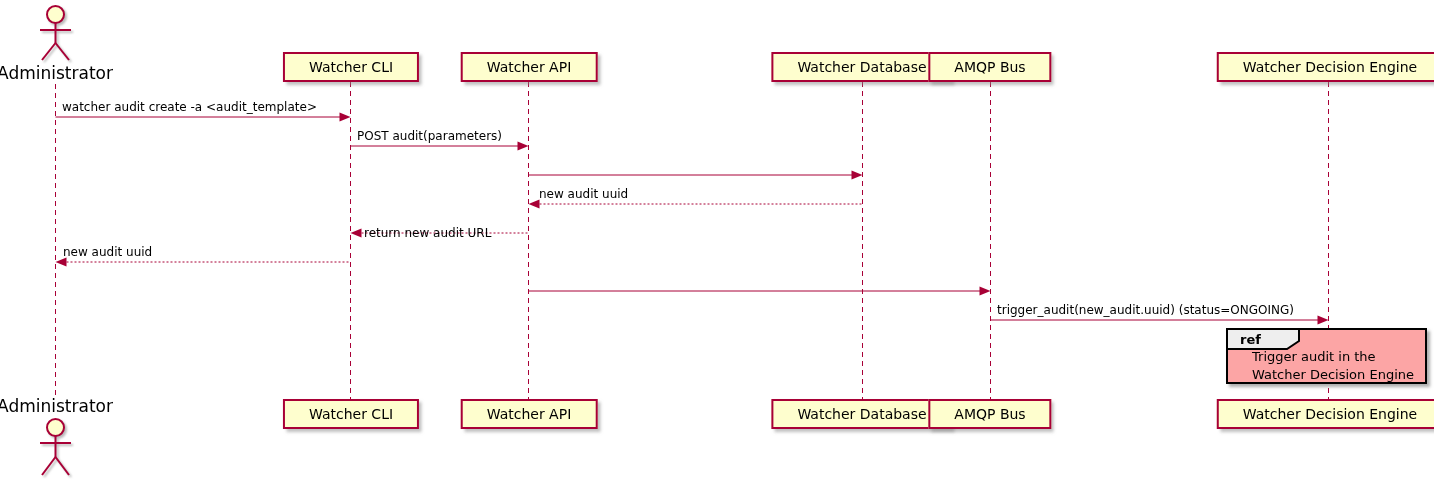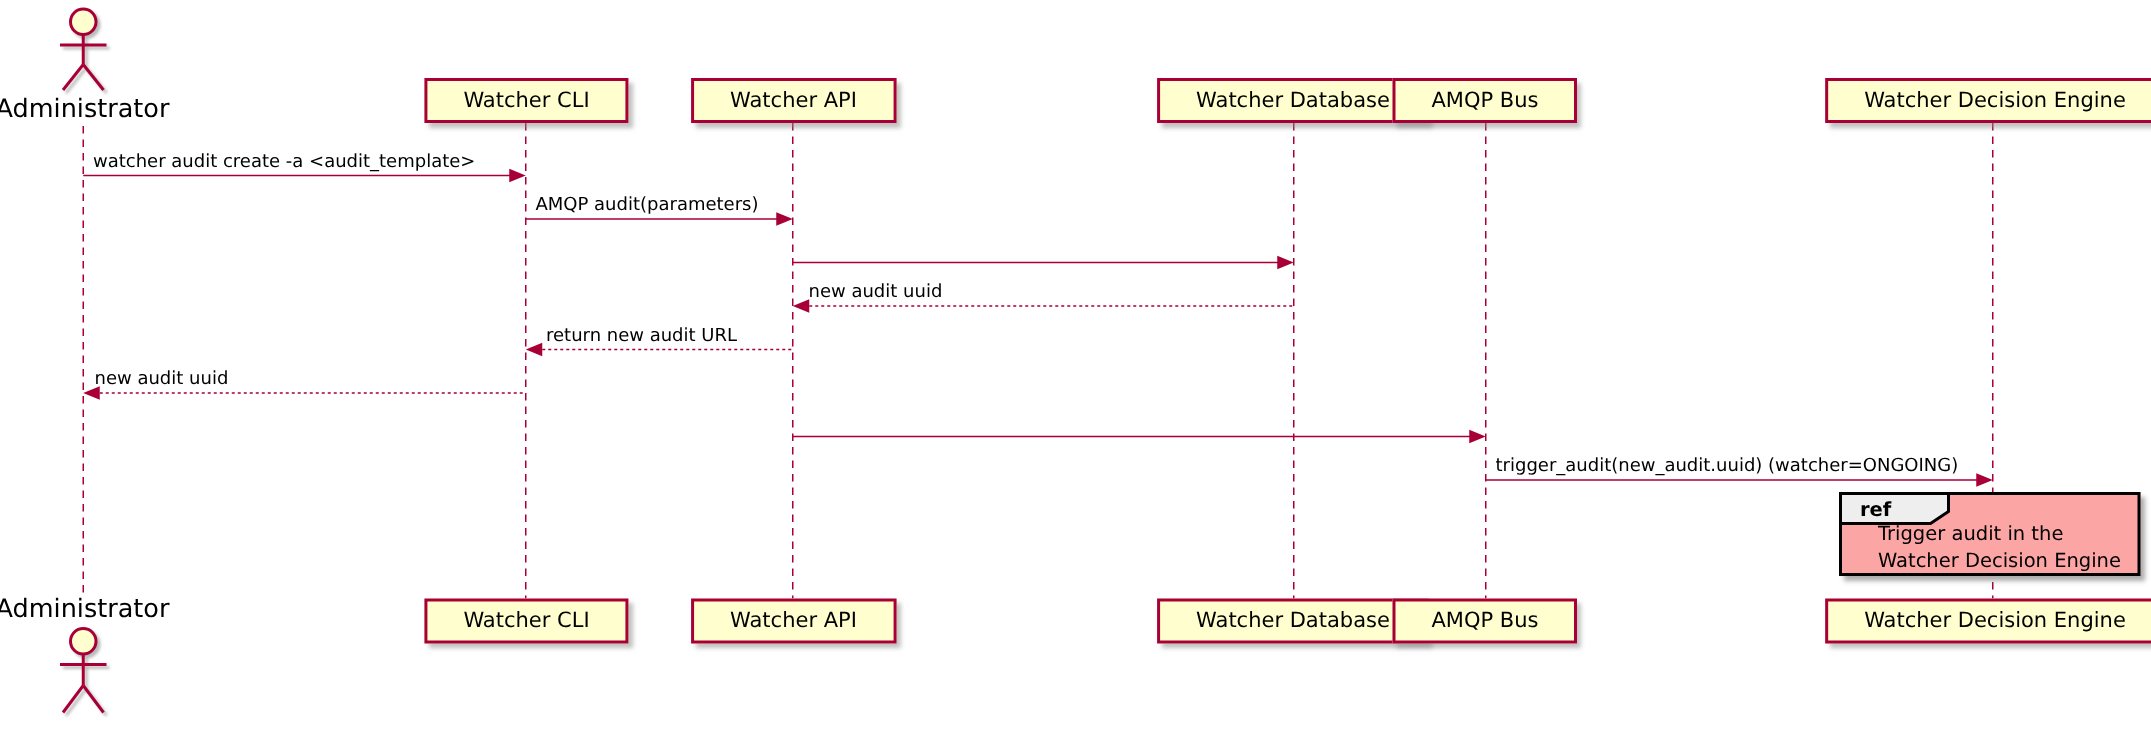--- a/index.html
+++ b/index.html
@@ -127,25 +127,25 @@
     <span>Watcher Database</span>
   </div>
   <div class="pbox" style="left:990px;top:52px">
     <span>AMQP Bus</span>
   </div>
   <div class="pbox" style="left:1330px;top:52px">
     <span>Watcher Decision Engine</span>
   </div>
 
   <div class="msg" style="left:62px;top:100px">watcher audit create -a &lt;audit_template&gt;</div>
-  <div class="msg" style="left:357px;top:129px">AMQP audit(parameters)</div>
+  <div class="msg" style="left:357px;top:129px">POST audit(parameters)</div>
   <div class="msg" style="left:539px;top:187px">new audit uuid</div>
-  <div class="msg" style="left:364px;top:216px">return new audit URL</div>
+  <div class="msg" style="left:364px;top:226px">return new audit URL</div>
   <div class="msg" style="left:63px;top:245px">new audit uuid</div>
-  <div class="msg" style="left:997px;top:303px">trigger_audit(new_audit.uuid) (watcher=ONGOING)</div>
+  <div class="msg" style="left:997px;top:303px">trigger_audit(new_audit.uuid) (status=ONGOING)</div>
 
   <div class="ref">
     <svg class="ref-tab" width="76" height="23">
       <path d="M1,1 H73 V13 L61,21 H1 Z" fill="#EEEEEE" stroke="#000000" stroke-width="2"></path>
       <text x="14" y="16" font-size="13" font-weight="bold" fill="#000000">ref</text>
     </svg>
     <div class="ref-body">
       <div>Trigger audit in the</div>
       <div>Watcher Decision Engine</div>
     </div>

